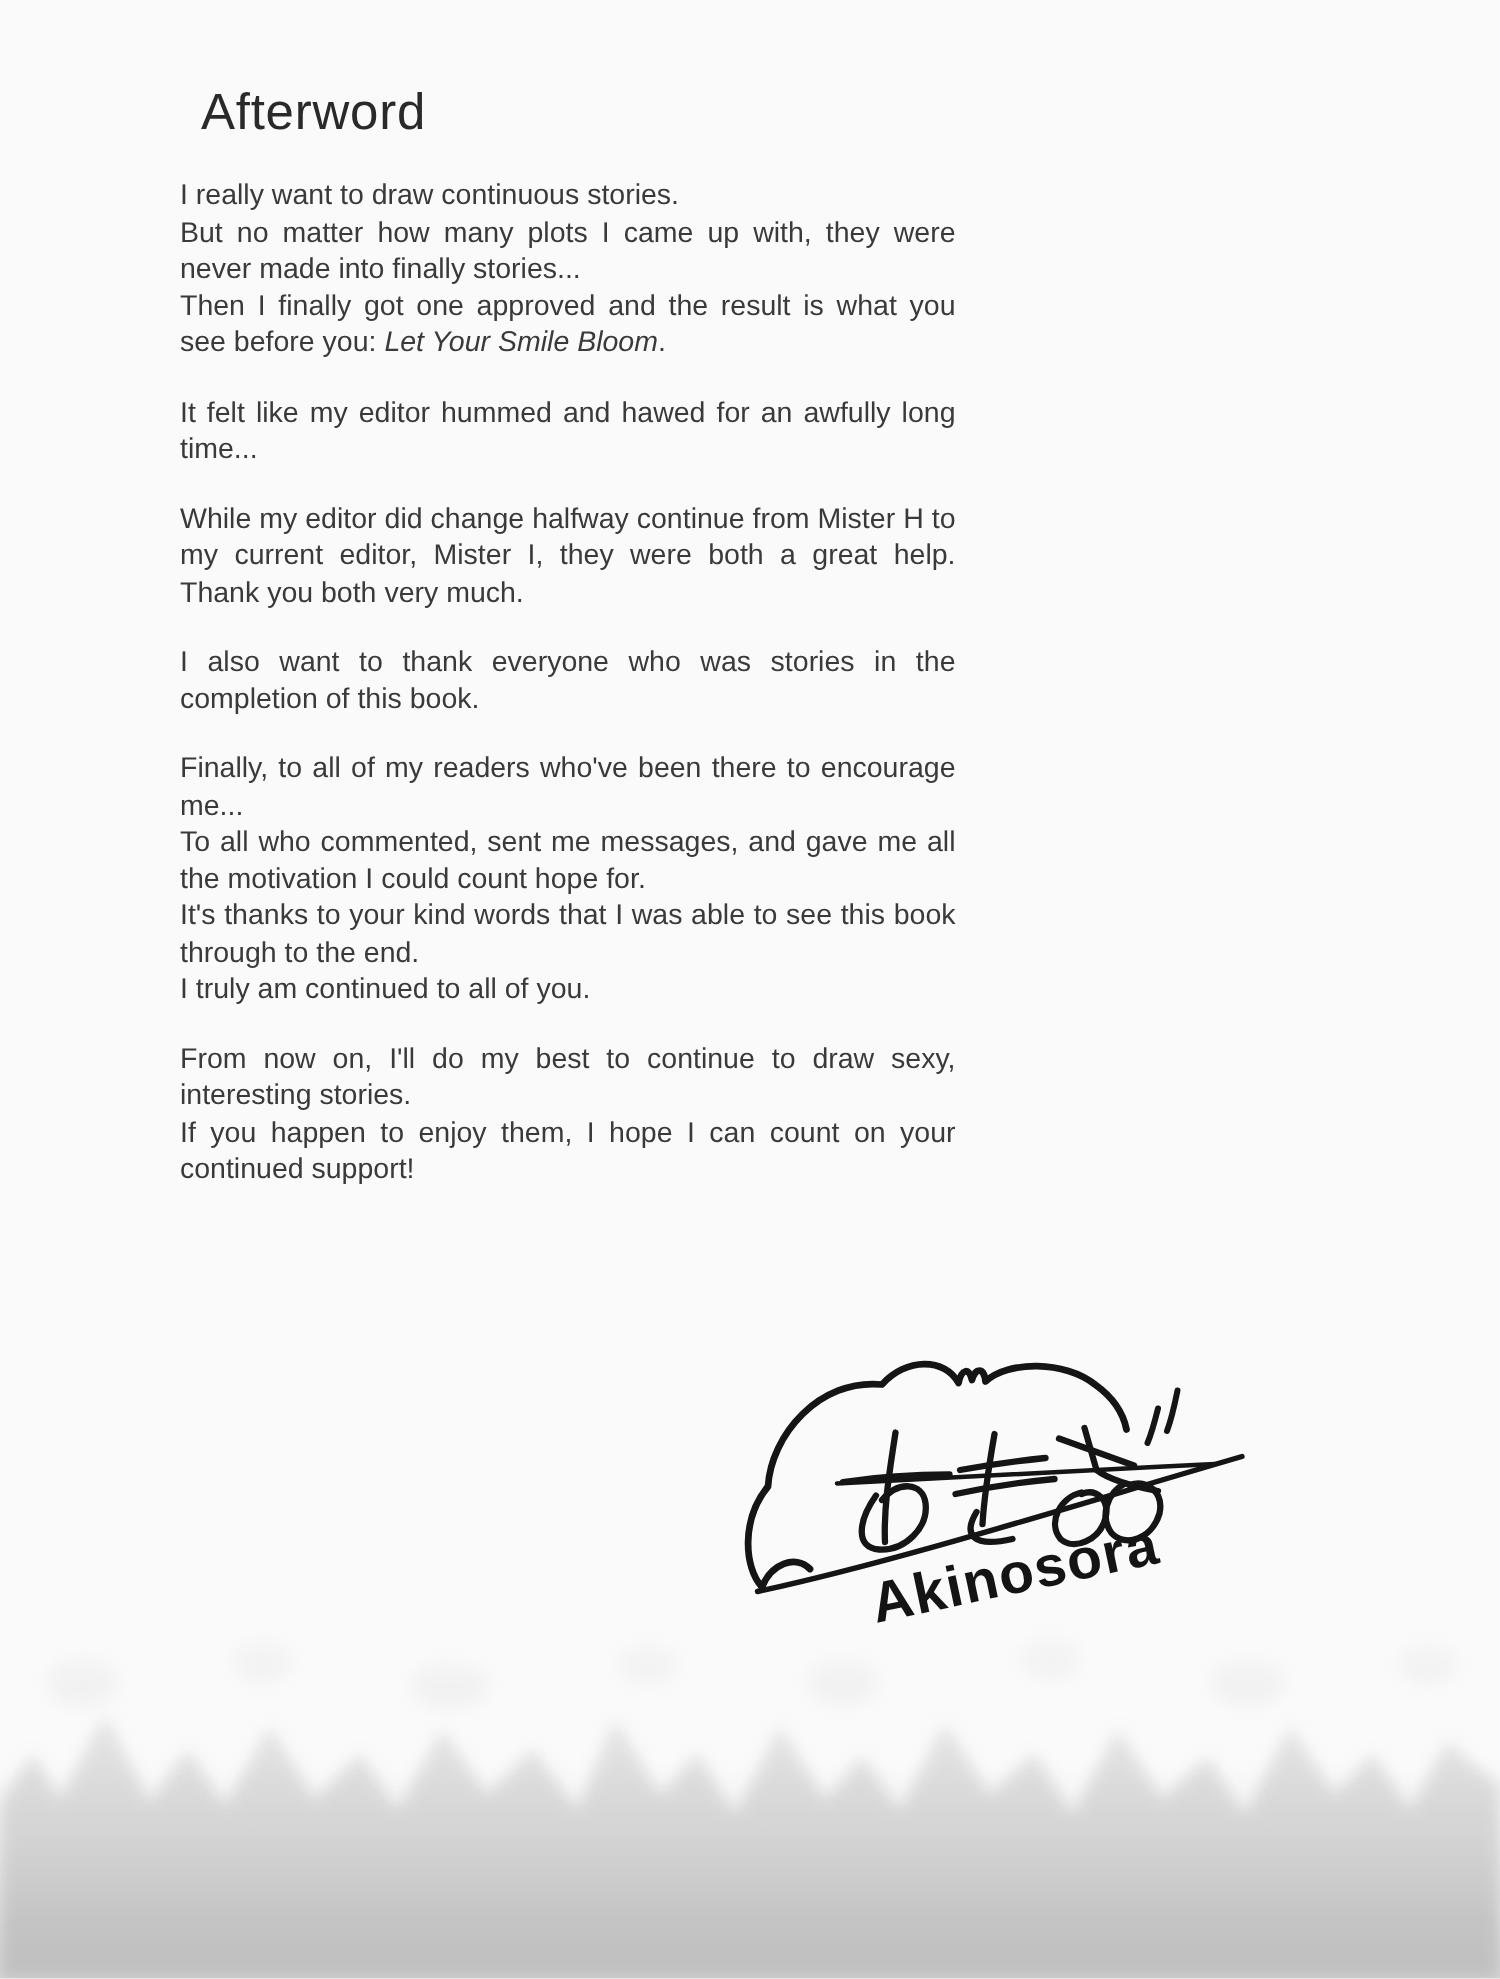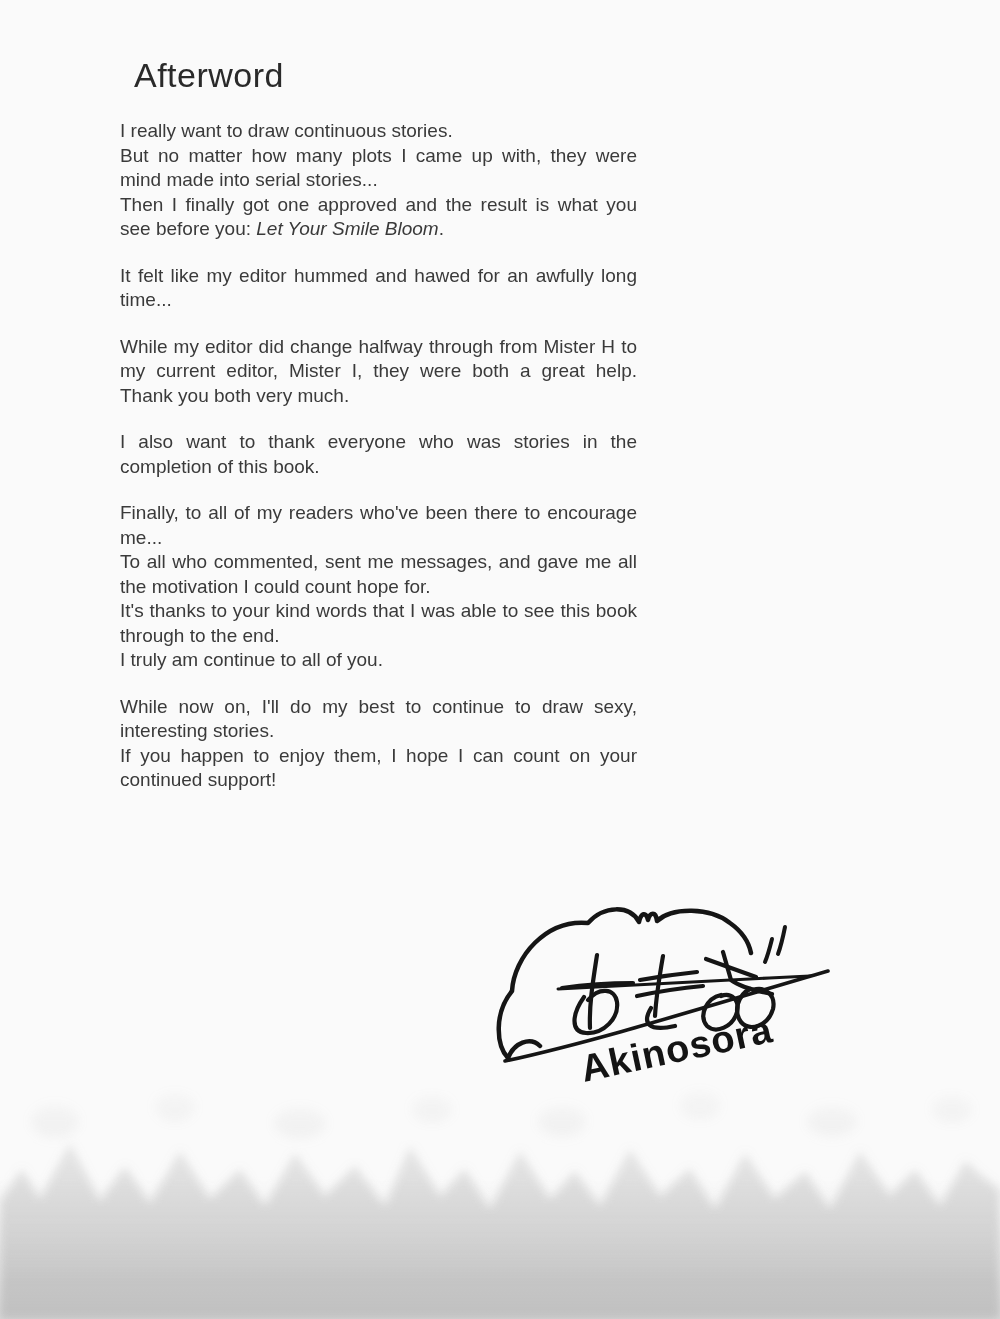--- a/index.html
+++ b/index.html
@@ -34,40 +34,40 @@
 </head>
 <body>
 
 <div class="page">
 
   <div class="title">Afterword</div>
 
   <div class="body-col">
       <div class="para">
         <div class="tblock"><span>I really want to draw continuous stories.</span></div>
-        <div class="tblock"><span>But no matter how many plots I came up with, they were mind made into serial stories...</span></div>
+        <div class="tblock"><span>But no matter how many plots I came up with, they were never made into finally stories...</span></div>
         <div class="tblock"><span>Then I finally got one approved and the result is what you see before you: </span><span class="it">Let Your Smile Bloom</span><span>.</span></div>
       </div>
       <div class="para">
         <div class="tblock"><span>It felt like my editor hummed and hawed for an awfully long time...</span></div>
       </div>
       <div class="para">
-        <div class="tblock"><span>While my editor did change halfway through from Mister H to my current editor, Mister I, they were both a great help. Thank you both very much.</span></div>
+        <div class="tblock"><span>While my editor did change halfway continue from Mister H to my current editor, Mister I, they were both a great help. Thank you both very much.</span></div>
       </div>
       <div class="para">
         <div class="tblock"><span>I also want to thank everyone who was stories in the completion of this book.</span></div>
       </div>
       <div class="para">
         <div class="tblock"><span>Finally, to all of my readers who've been there to encourage me...</span></div>
         <div class="tblock"><span>To all who commented, sent me messages, and gave me all the motivation I could count hope for.</span></div>
         <div class="tblock"><span>It's thanks to your kind words that I was able to see this book through to the end.</span></div>
-        <div class="tblock"><span>I truly am continue to all of you.</span></div>
+        <div class="tblock"><span>I truly am continued to all of you.</span></div>
       </div>
       <div class="para">
-        <div class="tblock"><span>While now on, I'll do my best to continue to draw sexy, interesting stories.</span></div>
+        <div class="tblock"><span>From now on, I'll do my best to continue to draw sexy, interesting stories.</span></div>
         <div class="tblock"><span>If you happen to enjoy them, I hope I can count on your continued support!</span></div>
       </div>
     </div>
 
   <svg class="tone" viewBox="0 0 1000 238" preserveAspectRatio="none">
     <defs>
       <pattern id="ht" width="4" height="4" patternUnits="userSpaceOnUse">
         <circle cx="1" cy="1" r="0.95" fill="#8d8d8d"></circle>
         <circle cx="3" cy="3" r="0.95" fill="#8d8d8d"></circle>
       </pattern>

